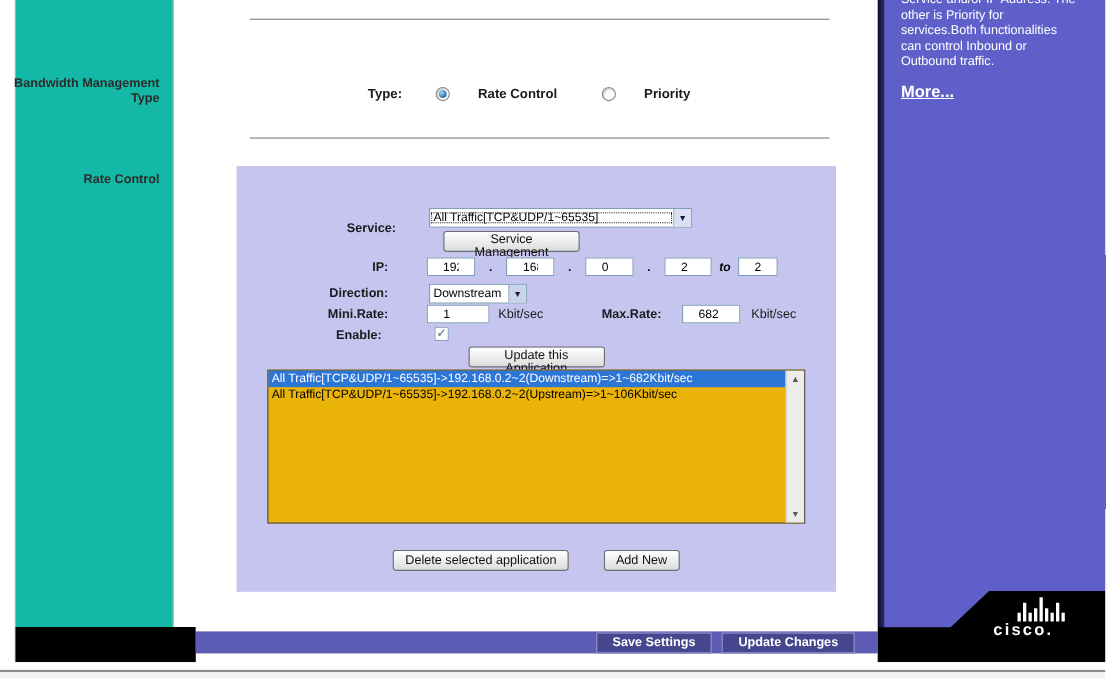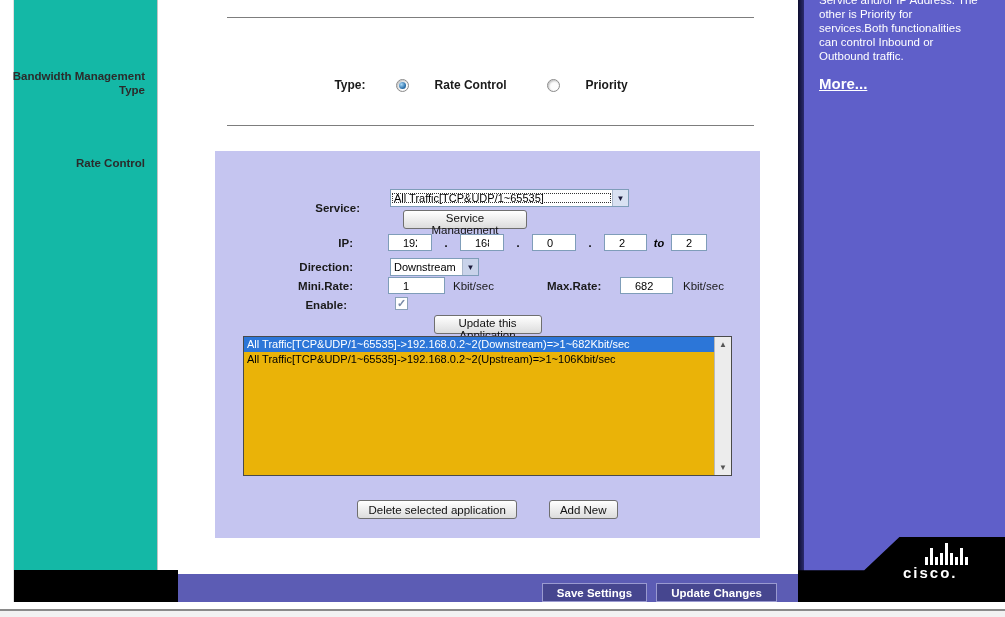--- a/index.html
+++ b/index.html
@@ -41,21 +41,21 @@
   .listrow { height:15px; line-height:15px; padding-left:3px; font-size:11px; color:#000; white-space:nowrap; overflow:hidden; width:calc(100% - 17px); }
   .listrow.selected { background:#2c76d8; color:#fff; }
   .vscroll { position:absolute; right:0; top:0; width:17px; height:100%; background:#ececec; border-left:1px solid #b9b9b9; }
   .vscroll .sarrow { position:absolute; left:0; width:100%; text-align:center; font-size:8px; color:#555; }
   .vscroll .up { top:3px; }
   .vscroll .down { bottom:3px; }
 
   .panel-btn-row { position:absolute; top:349px; left:0; width:100%; display:flex; justify-content:center; gap:32px; }
 
   
-  .save-bar { position:absolute; left:178px; top:574px; width:620px; height:37px; background:#5c5cb4; display:flex; align-items:center; justify-content:flex-end; gap:9px; padding-right:21px; }
+  .save-bar { position:absolute; left:178px; top:574px; width:620px; height:20px; background:#5c5cb4; display:flex; align-items:center; justify-content:flex-end; gap:9px; padding-right:21px; }
   .purple-btn { background:#46468f; border:1px solid #9a9ad0; color:#fff; font-weight:bold; font-size:11.5px; font-family:"Liberation Sans",sans-serif; height:19px; padding:1px 14px; cursor:pointer; }
 
   
   .right-sidebar { position:absolute; left:798px; top:0; width:207px; height:602px; background:#5f5fc9; }
   .right-sidebar .darkedge { position:absolute; left:0; top:0; width:6px; height:100%; background:linear-gradient(90deg,#0d0d2e,#2c2c6e); }
   .help-text { position:absolute; left:21px; top:-7px; width:172px; color:#fff; font-size:11.5px; line-height:14px; }
   .more-link { position:absolute; left:21px; top:75px; color:#fff; font-weight:bold; font-size:15px; text-decoration:underline; cursor:pointer; }
   .logo-black { position:absolute; left:0; top:537px; width:207px; height:65px; background:#000;
                 clip-path:polygon(49% 0, 100% 0, 100% 100%, 0 100%, 0 51%, 32% 51%); }
   .cisco-logo { position:absolute; right:16px; top:543px; width:86px; text-align:left; color:#fff; }
@@ -123,21 +123,21 @@
     <div class="frm-label" style="top:129px; width:138px;">Mini.Rate:</div>
     <input class="txt" style="position: absolute; left: 173px; top: 126px; width: 57px;" value="1">
     <span class="unit" style="left:238px; top:129px;">Kbit/sec</span>
     <span class="unit" style="left:308px; top:129px; font-weight:bold;margin-left:24px;">Max.Rate:</span>
     <input class="txt" style="position: absolute; left: 405px; top: 126px; width: 53px;" value="682">
     <span class="unit" style="left:468px; top:129px;">Kbit/sec</span>
 
     <div class="frm-label" style="top:148px; width:132px;">Enable:</div>
     <div class="chk" style="left:180px; top:146px;">✓</div>
 
-    <button class="btn" style="position:absolute; left:50%; transform:translateX(-50%); top:164px; width:108px;">Update this Application</button>
+    <button class="btn" style="position:absolute; left:50%; transform:translateX(-50%); top:164px; width:124px;">Update this Application</button>
 
     <div class="listbox">
       <div class="listrow selected">All Traffic[TCP&amp;UDP/1~65535]-&gt;192.168.0.2~2(Downstream)=&gt;1~682Kbit/sec</div>
       <div class="listrow">All Traffic[TCP&amp;UDP/1~65535]-&gt;192.168.0.2~2(Upstream)=&gt;1~106Kbit/sec</div>
       <div class="vscroll">
         <div class="sarrow up">▲</div>
         <div class="sarrow down">▼</div>
       </div>
     </div>
 

